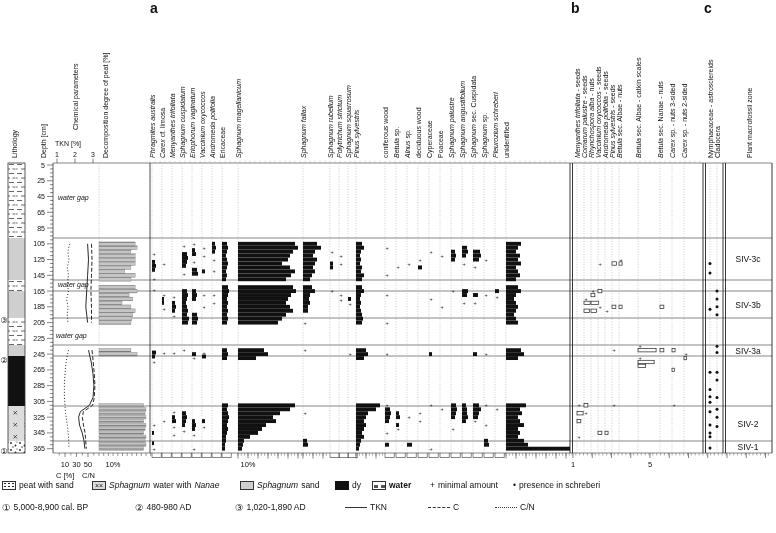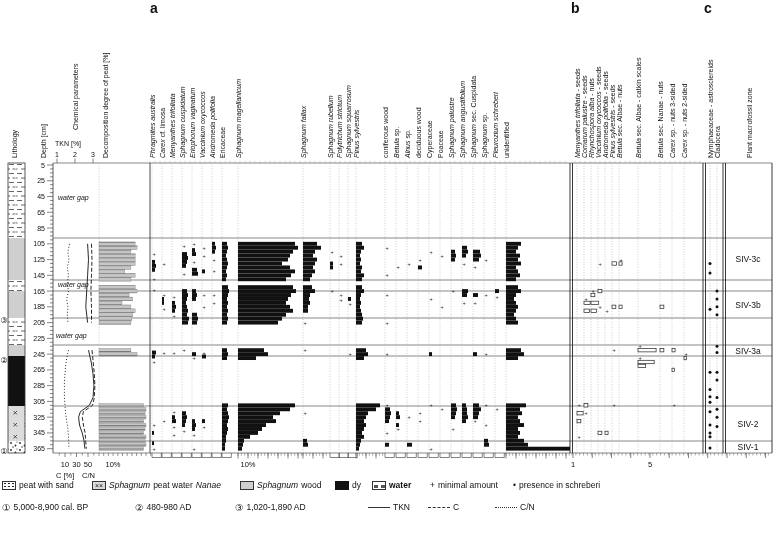--- a/index.html
+++ b/index.html
@@ -1031,27 +1031,27 @@
   <span id="letter-b" class="panel-letter">b</span>
   <span id="letter-c" class="panel-letter">c</span>
   <div id="legend-row-1" class="legend-row">
       <div class="li" style="left: 2px;">
         <span class="sw" style="border: 0.8px solid rgb(51, 51, 51); background: radial-gradient(rgb(34, 34, 34) 0.8px, transparent 0.9px) 0% 0% / 4px 3px rgb(255, 255, 255);"></span>
         <span>peat with sand</span>
       </div>
       <div class="li" style="left: 92px;">
         <span class="sw" style="border: 0.8px solid rgb(51, 51, 51); background: rgb(220, 220, 220); font-size: 7px; line-height: 8px; text-align: center;">××</span>
         <i>Sphagnum</i>
-        <span> peat water </span>
+        <span> water with </span>
         <i>Nanae</i>
       </div>
       <div class="li" style="left: 240px;">
         <span class="sw" style="border: 0.8px solid rgb(51, 51, 51); background: rgb(207, 207, 207);"></span>
         <i>Sphagnum</i>
-        <span> wood</span>
+        <span> sand</span>
       </div>
       <div class="li" style="left: 335px;">
         <span class="sw" style="background: rgb(17, 17, 17);"></span>
         <span>dy</span>
       </div>
       <div class="li" style="left: 372px; font-weight: bold;">
         <span class="sw" style="border: 0.8px solid rgb(51, 51, 51); background: linear-gradient(90deg, rgb(85, 85, 85) 4px, transparent 4px) 1px 3px / 7px 3px repeat-x rgb(255, 255, 255);"></span>
         <span>water</span>
       </div>
       <div class="li" style="left: 430px;">
@@ -1069,21 +1069,21 @@
         <span>5,000-8,900 cal. BP</span>
       </div>
       <div class="li" style="left: 135px;">
         <span class="pre">②</span>
         <span>480-980 AD</span>
       </div>
       <div class="li" style="left: 235px;">
         <span class="pre">③</span>
         <span>1,020-1,890 AD</span>
       </div>
-      <div class="li" style="left: 368px;">
+      <div class="li" style="left: 345px;">
         <span class="lsample" style="border-top: 1.4px solid rgb(51, 51, 51);"></span>
         <span>TKN</span>
       </div>
       <div class="li" style="left: 428px;">
         <span class="lsample" style="border-top: 1.4px dashed rgb(51, 51, 51);"></span>
         <span>C</span>
       </div>
       <div class="li" style="left: 495px;">
         <span class="lsample" style="border-top: 1.4px dotted rgb(51, 51, 51);"></span>
         <span>C/N</span>

